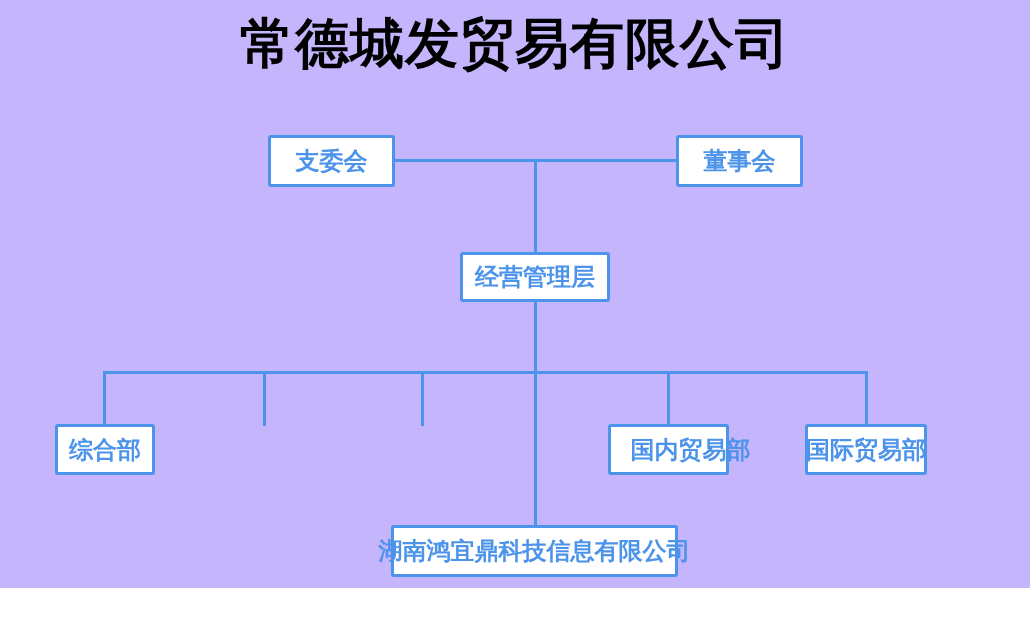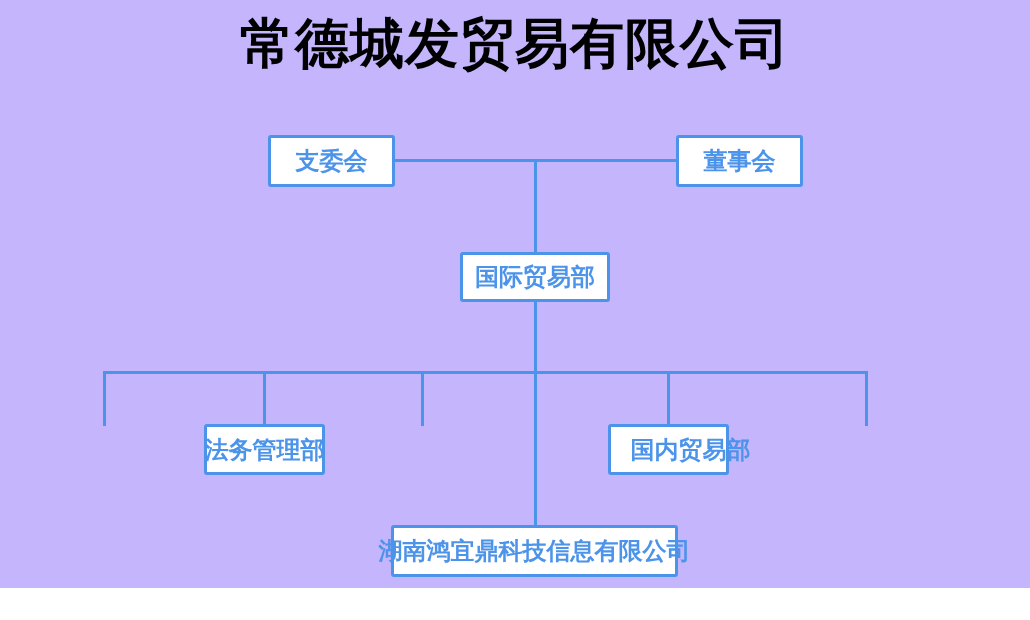--- a/index.html
+++ b/index.html
@@ -82,20 +82,21 @@
   <div class="edge e-dept-h"></div>
   <div class="edge e-drop-1"></div>
   <div class="edge e-drop-2"></div>
   <div class="edge e-drop-3"></div>
   <div class="edge e-drop-4"></div>
   <div class="edge e-drop-5"></div>
 
   <div class="node n-branch">支委会</div>
   <div class="node n-board">董事会</div>
 
-  <div class="node n-management">国际贸易部</div>
+  <div class="node n-management">经营管理层</div>
 
-  <div class="node n-legal">法务管理部</div>
+  <div class="node n-general">综合部</div>
   <div class="node n-domestic">国内贸易部</div>
+  <div class="node n-intl">国际贸易部</div>
 
   <div class="node n-subsidiary">湖南鸿宜鼎科技信息有限公司</div>
 
 </div>
 
 </body></html>

